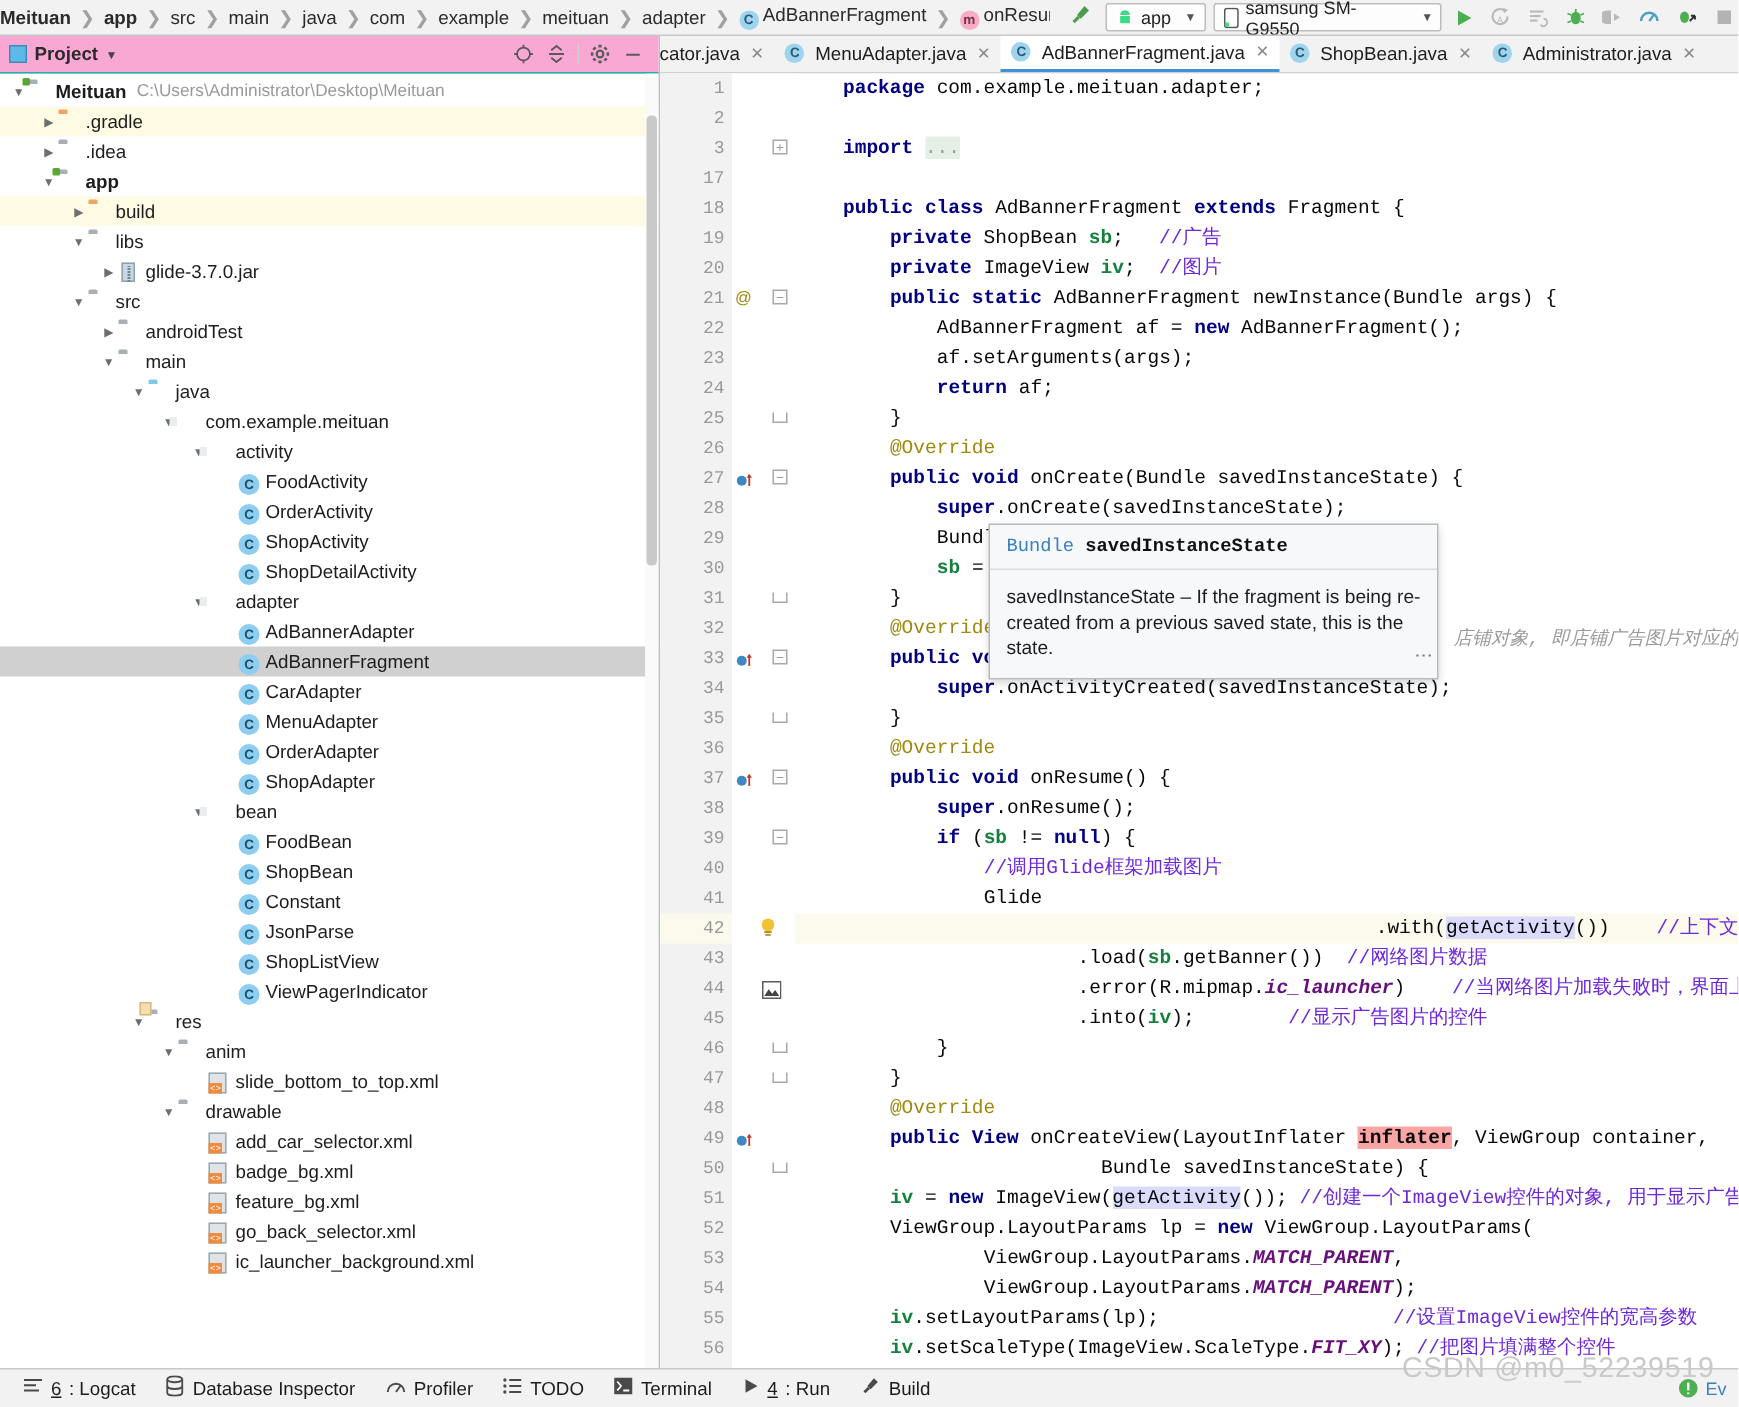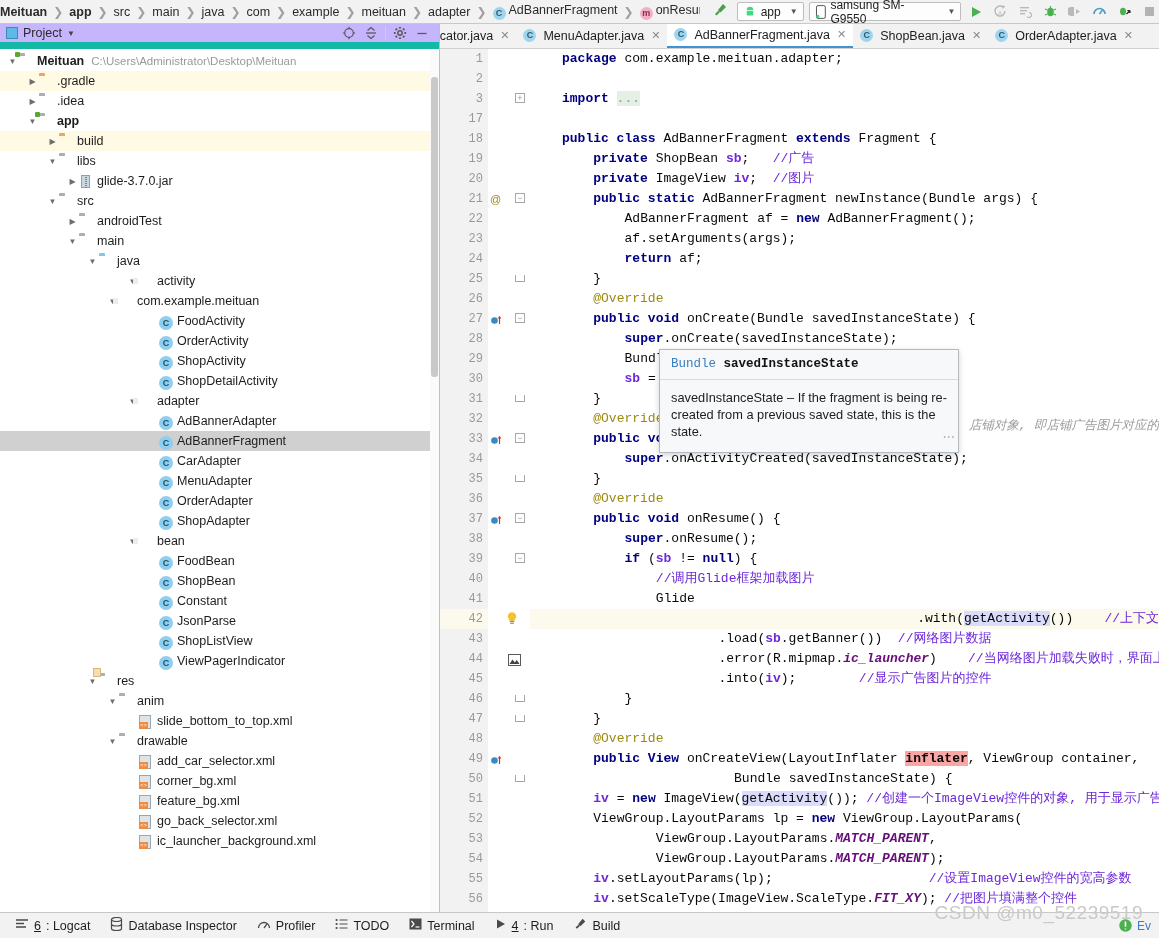--- a/index.html
+++ b/index.html
@@ -59,23 +59,23 @@
 
   
   .project-panel {
     width: 440px; min-width: 440px;
     background: #ffffff;
     border-right: 1px solid #c0c0c0;
     display: flex; flex-direction: column;
     position: relative;
   }
   .project-header {
-    height: 25px; min-height: 25px; background: #c4b5fd;
-    border-bottom: 7px solid #14b8a6;
-    display: flex; align-items: center; padding: 0 6px;
+    height: 25px; min-height: 25px; background: #f9a8d4;
+    border-bottom: 1px solid #14b8a6;
+    display: flex; align-items: center; padding: 0 6px; font-weight: bold;
   }
   .proj-title { font-size: 12.5px; color: #2b2b2b; display: flex; align-items: center; gap: 5px; }
   .proj-sq { width: 12px; height: 12px; background: #5fb9e8; border: 1px solid #3d8cb5; display: inline-block; }
   .proj-caret { font-size: 8px; color: #444; }
   .ph-spacer { flex: 1; }
   .ph-icon { width: 22px; height: 20px; display: flex; align-items: center; justify-content: center; color: #5a5a5a; }
   .ph-div { width: 1px; height: 14px; background: #cfcfcf; margin: 0 3px; }
 
   .tree { flex: 1; overflow: hidden; padding-top: 2px; position: relative; }
   .trow {
@@ -168,21 +168,21 @@
   .ln { height: 20px; line-height: 20px; padding-right: 5px; }
   .ln.cur { background: #fcfaec; }
   .cl { height: 20px; line-height: 20px; padding-left: 4px; }
   .cl.cur { background: #fcfaec; text-align: right; }
   .mk { height: 20px; line-height: 20px; position: relative; }
 
   
   .kw  { color: #000080; font-weight: bold; }
   .cmt { color: #6d28d9; }
   .ann { color: #9e880d; }
-  .fld { color: #6d28d9; font-weight: bold; }
+  .fld { color: #15803d; font-weight: bold; }
   .stc { color: #660e7a; font-style: italic; font-weight: bold; }
   .plain { color: #080808; }
   .hl-id { background: #dbdbfb; }
   .hl-param { background: #fca5a5; font-weight: bold; }
   .fold-import { background: #e3f0e3; color:#9b9b9b; }
 
   .foldmark { color: #9a9a9a; font-size: 9px; }
 
   
   .tooltip {
@@ -443,32 +443,32 @@
             <span class="ico"><span class="fold gray"></span></span>
             <span class="tlabel">main</span>
           </div>
           <div class="trow">
             <span style="width:86px;flex:0 0 86px;"></span>
             <span class="tarrow">▼</span>
             <span class="ico"><span class="fold blue"></span></span>
             <span class="tlabel">java</span>
           </div>
           <div class="trow">
+            <span style="width:106px;flex:0 0 106px;"></span>
+            <span class="tarrow">▼</span>
+            <span class="ico"><span class="pkg"></span></span>
+            <span class="tlabel">com.example.meituan</span>
+          </div>
+          <div class="trow">
             <span style="width:126px;flex:0 0 126px;"></span>
             <span class="tarrow">▼</span>
             <span class="ico"><span class="pkg"></span></span>
             <span class="tlabel">activity</span>
           </div>
           <div class="trow">
-            <span style="width:106px;flex:0 0 106px;"></span>
-            <span class="tarrow">▼</span>
-            <span class="ico"><span class="pkg"></span></span>
-            <span class="tlabel">com.example.meituan</span>
-          </div>
-          <div class="trow">
             <span style="width:146px;flex:0 0 146px;"></span>
             <span class="tarrow"></span>
             <span class="ico"><span class="cir">C</span></span>
             <span class="tlabel">FoodActivity</span>
           </div>
           <div class="trow">
             <span style="width:146px;flex:0 0 146px;"></span>
             <span class="tarrow"></span>
             <span class="ico"><span class="cir">C</span></span>
             <span class="tlabel">OrderActivity</span>
@@ -596,21 +596,21 @@
           <div class="trow">
             <span style="width:126px;flex:0 0 126px;"></span>
             <span class="tarrow"></span>
             <span class="ico"><span class="xmlf"></span></span>
             <span class="tlabel">add_car_selector.xml</span>
           </div>
           <div class="trow">
             <span style="width:126px;flex:0 0 126px;"></span>
             <span class="tarrow"></span>
             <span class="ico"><span class="xmlf"></span></span>
-            <span class="tlabel">corner_bg.xml</span>
+            <span class="tlabel">badge_bg.xml</span>
           </div>
           <div class="trow">
             <span style="width:126px;flex:0 0 126px;"></span>
             <span class="tarrow"></span>
             <span class="ico"><span class="xmlf"></span></span>
             <span class="tlabel">feature_bg.xml</span>
           </div>
           <div class="trow">
             <span style="width:126px;flex:0 0 126px;"></span>
             <span class="tarrow"></span>
@@ -642,21 +642,21 @@
             <span>AdBannerFragment.java</span>
             <span class="x">✕</span>
           </div>
           <div class="etab">
             <span class="cls-badge">C</span>
             <span>ShopBean.java</span>
             <span class="x">✕</span>
           </div>
           <div class="etab">
             <span class="cls-badge">C</span>
-            <span>OrderAdapter.java</span>
+            <span>Administrator.java</span>
             <span class="x">✕</span>
           </div>
         </div>
       <div class="code-area">
         <div class="gutter" id="gutter">
             <div class="ln">1</div>
             <div class="ln">2</div>
             <div class="ln">3</div>
             <div class="ln">17</div>
             <div class="ln">18</div>

